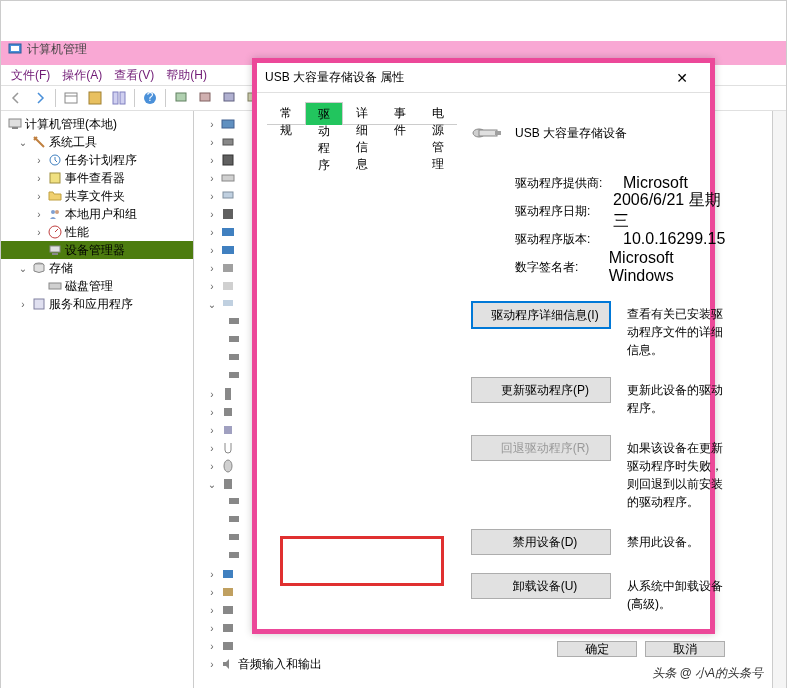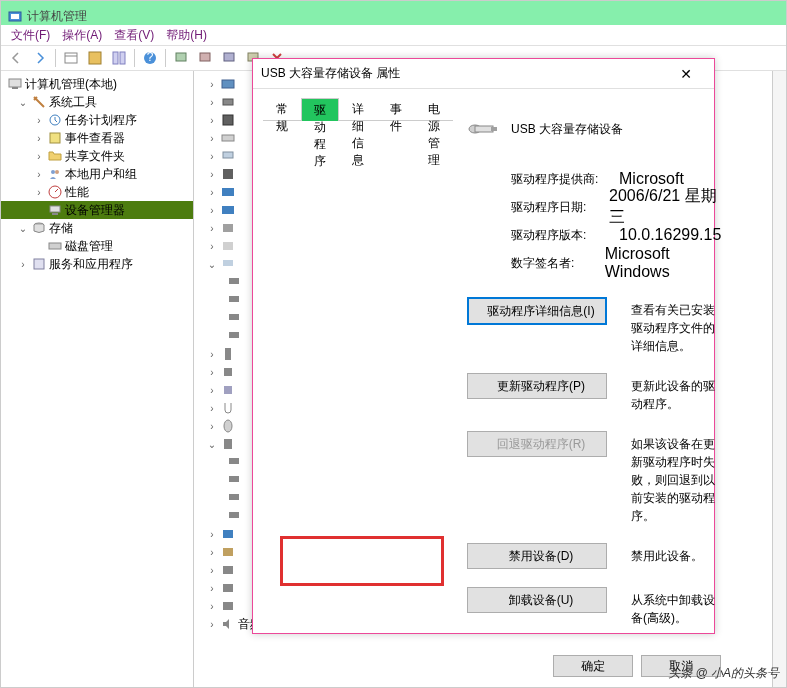--- a/index.html
+++ b/index.html
@@ -1,19 +1,19 @@
 <!DOCTYPE html>
 <html><head>
 <meta charset="utf-8">
 <style>
 * { box-sizing: border-box; margin: 0; padding: 0; font-family: "Microsoft YaHei", "Segoe UI", sans-serif; font-size: 12px; }
 body { background: #fff; width: 787px; height: 688px; overflow: hidden; position: relative; }
 
 .main-window { width: 787px; height: 688px; border: 1px solid #ccc; position: relative; background: #fff; }
-.titlebar { height: 24px; display: flex; align-items: flex-end; padding: 0 6px; background: #86efac; }
+.titlebar { height: 24px; display: flex; align-items: flex-start; padding: 0 6px; background: #f9a8d4; margin-top: 40px; }
 .titlebar-icon { width: 16px; height: 16px; margin-right: 4px; display: inline-flex; align-items: center; justify-content: center; }
 .titlebar-text { font-size: 12px; color: #444; }
 
 .menubar { height: 20px; display: flex; align-items: center; padding: 0 4px; background: #fff; }
 .menubar span { padding: 2px 6px; color: #701a75; cursor: default; }
 
 .toolbar { height: 26px; display: flex; align-items: center; padding: 0 4px; border-top: 1px solid #e0e0e0; border-bottom: 1px solid #e0e0e0; background: #fff; gap: 2px; }
 .toolbar-sep { width: 1px; height: 18px; background: #ccc; margin: 0 2px; }
 .tool-btn { width: 22px; height: 22px; display: flex; align-items: center; justify-content: center; border: 1px solid transparent; }
 .tool-btn svg { width: 16px; height: 16px; }
@@ -30,52 +30,52 @@
 .tree-item.l3 { padding-left: 32px; }
 
 .mid-pane { flex: 1; position: relative; background: #fff; padding: 4px; overflow: hidden; }
 .dev-row { display: flex; align-items: center; height: 18px; padding-left: 8px; }
 .dev-row .tw { width: 12px; text-align: center; color: #666; font-size: 10px; }
 .dev-row .ic { width: 16px; height: 16px; margin: 0 2px; display: inline-flex; align-items: center; justify-content: center; }
 
 .right-pane { width: 14px; border-left: 1px solid #ccc; background: #f5f5f5; }
 
 
-.dialog { position: absolute; left: 252px; top: 58px; width: 463px; height: 576px; background: #fff; border: 1px solid #ec4899; box-shadow: 0 0 8px rgba(0,0,0,0.2); z-index: 10; }
+.dialog { position: absolute; left: 252px; top: 58px; width: 463px; height: 576px; background: #fff; border: 5px solid #ec4899; box-shadow: 0 0 8px rgba(0,0,0,0.2); z-index: 10; }
 .dialog-titlebar { height: 30px; display: flex; align-items: center; padding: 0 8px; border-bottom: 1px solid #e0e0e0; }
 .dialog-title { flex: 1; font-size: 12px; }
 .dialog-close { width: 40px; height: 28px; display: flex; align-items: center; justify-content: center; font-size: 14px; }
 
 .dialog-body { padding: 8px 10px; height: calc(100% - 30px); display: flex; flex-direction: row; }
 .tab-strip { display: flex; border-bottom: 1px solid #ccc; height: 24px; }
 .tab { padding: 3px 12px; border: 1px solid transparent; border-bottom: none; font-size: 12px; color: #000; cursor: default; }
 .tab.active { border-color: #ccc; background: #22c55e; position: relative; top: 1px; }
 
 .tab-content { flex: 1; padding: 16px 14px 10px 14px; display: flex; flex-direction: column; }
 .device-header { display: flex; align-items: center; margin-bottom: 20px; }
 .device-header .dev-icon { width: 32px; height: 32px; margin-right: 12px; display: flex; align-items: center; justify-content: center; }
 .device-header .dev-name { font-size: 12px; }
 
 .info-table { margin-left: 44px; margin-bottom: 20px; }
 .info-row { display: flex; height: 28px; align-items: center; }
 .info-label { width: 108px; font-size: 12px; }
 .info-value { font-size: 16px; }
 
 .action-row { display: flex; align-items: flex-start; margin-bottom: 18px; }
-.action-btn { width: 140px; height: 26px; border: 1px solid #adadad; background: #e1e1e1; font-size: 12px; display: flex; align-items: center; justify-content: center; margin-right: 24px; cursor: default; padding-left: 8px; }
+.action-btn { width: 140px; height: 26px; border: 1px solid #adadad; background: #e1e1e1; font-size: 12px; display: flex; align-items: center; justify-content: center; margin-right: 16px; cursor: default; padding-left: 8px; }
 .action-btn.focus { border: 2px solid #0078d7; height: 28px; }
 .action-btn.disabled { color: #999; }
 .action-desc { flex: 1; font-size: 12px; line-height: 1.5; padding-top: 4px; }
 
 .highlight-box { position: absolute; border: 3px solid #e03030; left: 280px; top: 536px; width: 164px; height: 50px; z-index: 20; pointer-events: none; }
 
 .dialog-footer { display: flex; justify-content: flex-end; gap: 8px; padding-top: 10px; }
-.dlg-btn { width: 80px; height: 22px; border: 1px solid #adadad; background: #e1e1e1; font-size: 12px; display: flex; align-items: center; justify-content: center; }
-
-.watermark { position: absolute; right: 8px; bottom: 6px; font-size: 13px; color: #333; z-index: 30; font-style: italic; }
+.dlg-btn { width: 80px; height: 16px; border: 1px solid #adadad; background: #e1e1e1; font-size: 12px; display: flex; align-items: center; justify-content: center; }
+
+.watermark { position: absolute; right: 24px; bottom: 6px; font-size: 13px; color: #333; z-index: 30; font-style: italic; }
 </style>
 </head>
 <body>
 
 <div class="main-window">
   <div class="titlebar">
     <span class="titlebar-icon">
       <svg viewBox="0 0 16 16">
           <rect x="2" y="3" width="12" height="9" fill="#4a90d9" stroke="#2a5a99"></rect>
           <rect x="4" y="5" width="8" height="5" fill="#fff"></rect>

